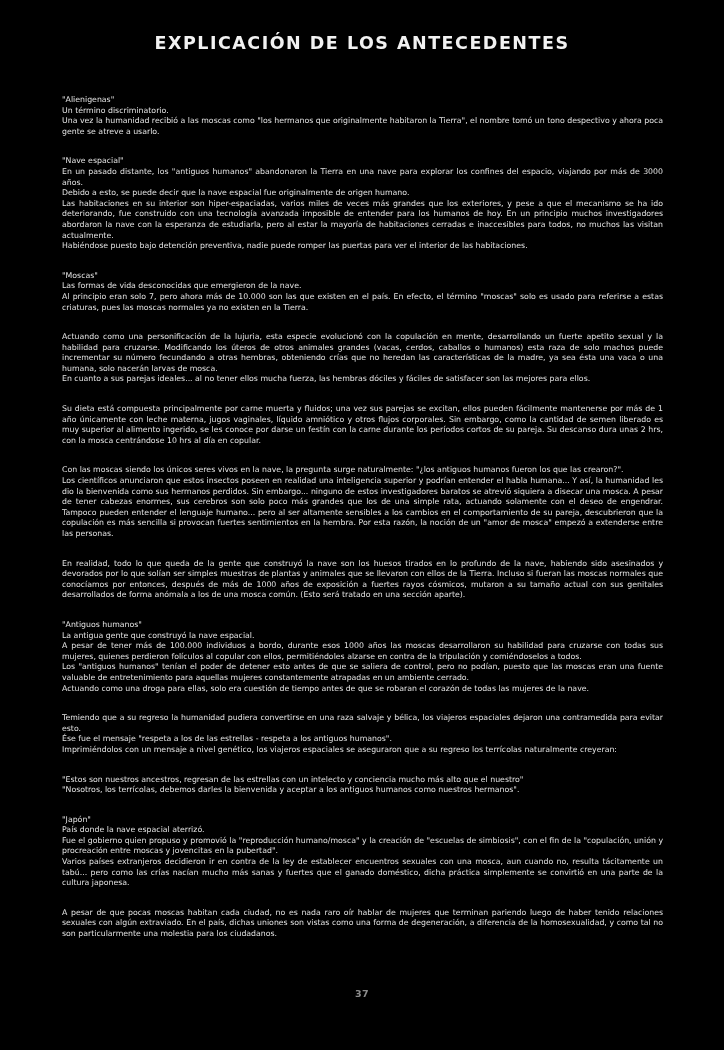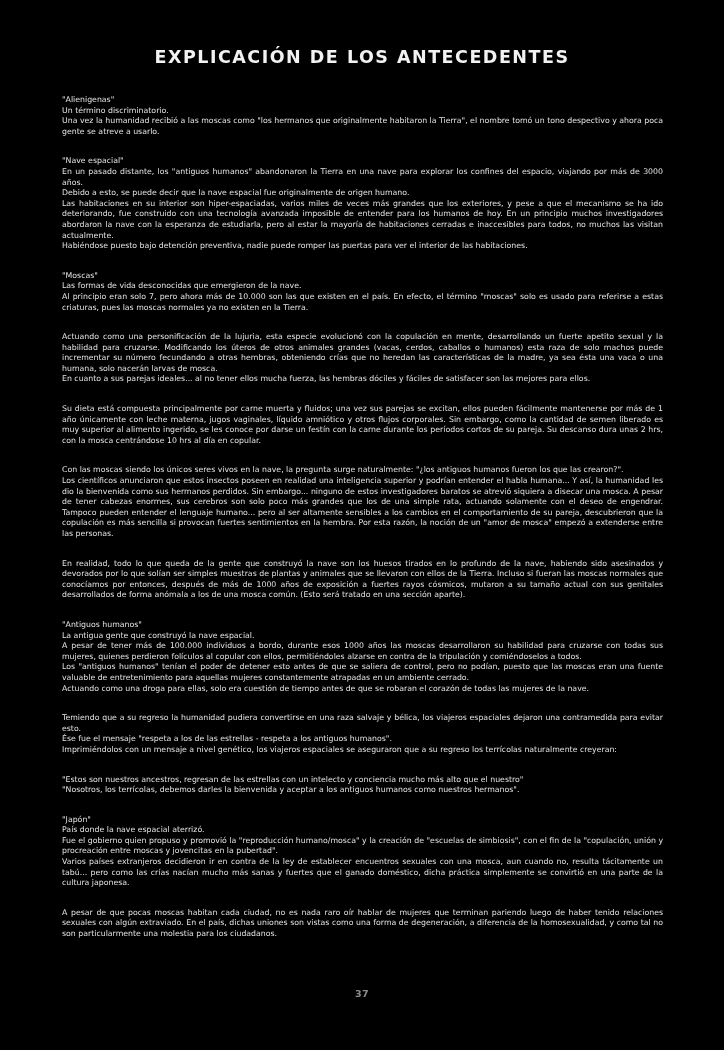--- a/index.html
+++ b/index.html
@@ -10,21 +10,21 @@
   .page {
     position: relative;
     width: 724px;
     height: 1050px;
     background: #000000;
     overflow: hidden;
     font-family: "DejaVu Sans", sans-serif;
   }
   .title {
     margin: 0;
-    padding-top: 47px;
+    padding-top: 33px;
     text-align: center;
     color: #f2f2f2;
     font-size: 17.5px;
     font-weight: bold;
     letter-spacing: 1.5px;
     font-family: "DejaVu Sans", sans-serif;
   }
   .doc {
     position: absolute;
     top: 95px;

